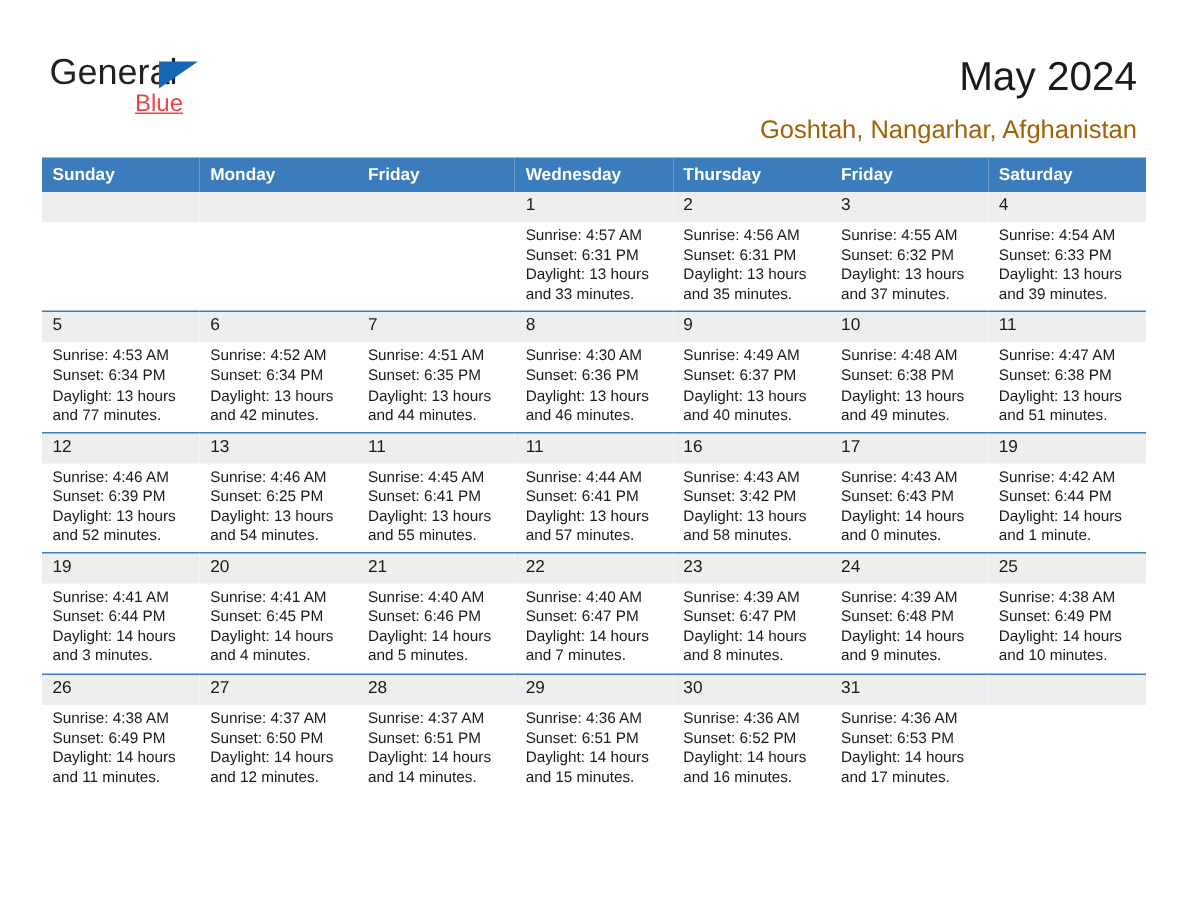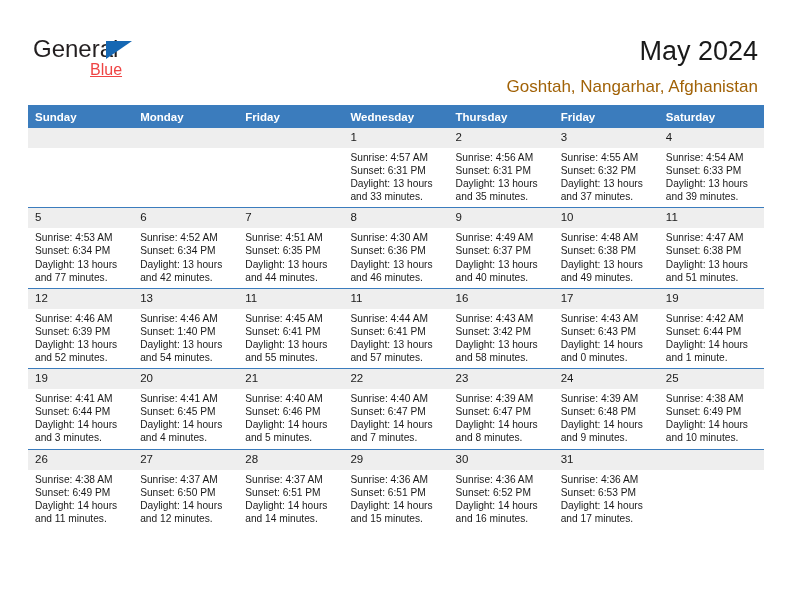--- a/index.html
+++ b/index.html
@@ -286,21 +286,21 @@
           <span class="info">
             <span class="line">Sunrise: 4:46 AM</span>
             <span class="line">Sunset: 6:39 PM</span>
             <span class="line">Daylight: 13 hours and 52 minutes.</span>
           </span>
         </td>
         <td>
           <span class="daynum">13</span>
           <span class="info">
             <span class="line">Sunrise: 4:46 AM</span>
-            <span class="line">Sunset: 1:40 PM</span>
+            <span class="line">Sunset: 6:25 PM</span>
             <span class="line">Daylight: 13 hours and 54 minutes.</span>
           </span>
         </td>
         <td>
           <span class="daynum">11</span>
           <span class="info">
             <span class="line">Sunrise: 4:45 AM</span>
             <span class="line">Sunset: 6:41 PM</span>
             <span class="line">Daylight: 13 hours and 55 minutes.</span>
           </span>

